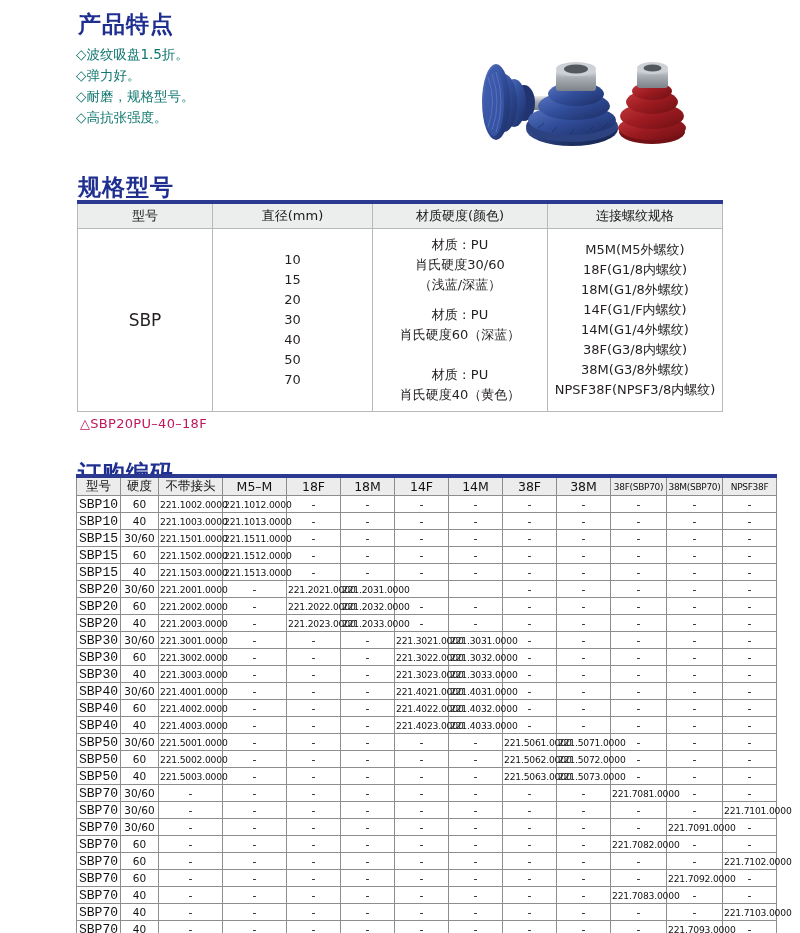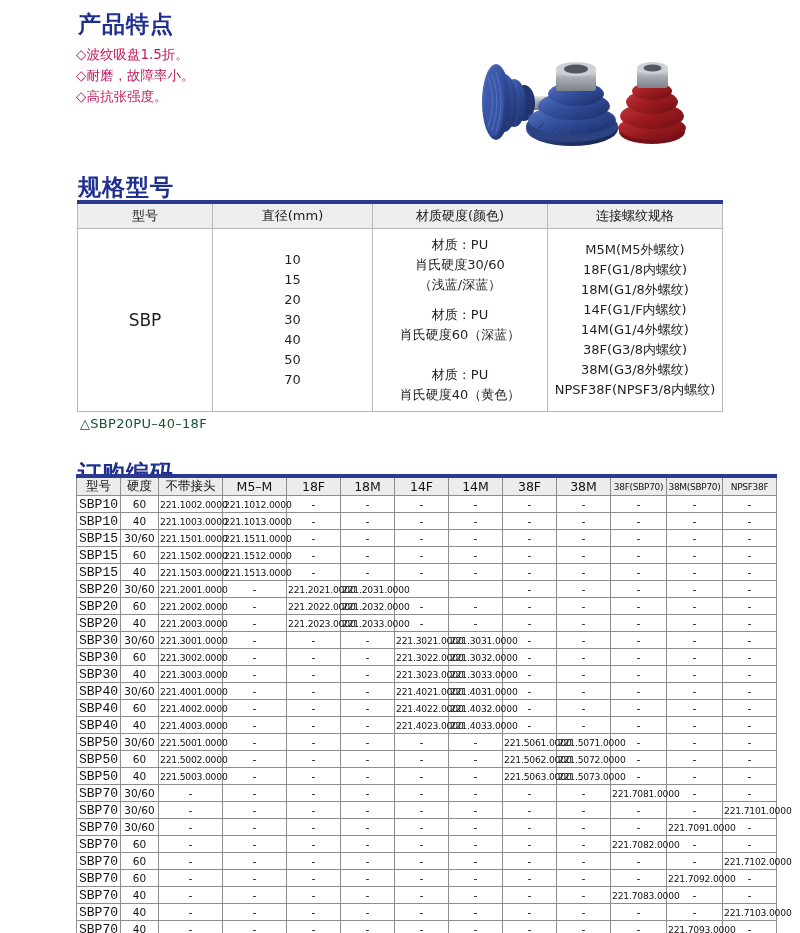--- a/index.html
+++ b/index.html
@@ -23,21 +23,21 @@
     letter-spacing: 1px;
     line-height: 1;
   }
   #features-title { position:absolute; left:78px; top:13px; }
   #spec-title     { position:absolute; left:78px; top:176px; }
   #order-title    { position:absolute; left:78px; top:462px; }
 
   
   #features-list {
     position:absolute; left:76px; top:44px; width:360px;
-    font-size:13.5px; line-height:21px; color:#be185d;
+    font-size:13.5px; line-height:21px; color:#0f766e;
   }
   #features-list .f-item { display:block; white-space:pre-wrap; }
 
   
   #product-photo {
     position:absolute; left:452px; top:44px; width:250px; height:125px;
   }
 
   
   #spec-table-wrap { position:absolute; left:77px; top:200px; width:645px; }
@@ -52,21 +52,21 @@
     color:#1a1a1a; border-top:none;
   }
   #spec-table td { font-size:13px; padding:6px 2px; line-height:20px; }
   #spec-table td.model-cell { font-size:17px; }
   .spec-block { margin:0; }
   .spec-gap { height:10px; }
 
   
   #spec-caption {
     position:absolute; left:80px; top:416px;
-    font-size:13px; color:#14532d; letter-spacing:0.3px;
+    font-size:13px; color:#be185d; letter-spacing:0.3px;
   }
 
   
   #order-table-wrap { position:absolute; left:76px; top:474px; width:650px; }
   #order-table { width:650px; table-layout:fixed; border-top:4px solid #2b3990; }
   #order-table th, #order-table td {
     border:1px solid #8d8d8d; text-align:center; vertical-align:middle;
     color:#111;
   }
   #order-table th {
@@ -81,21 +81,22 @@
 </style>
 </head>
 <body>
 
 <div class="page">
 
   <div class="sec-title" id="features-title">产品特点</div>
 
   <div id="features-list">
     <span class="f-item">◇波纹吸盘1.5折。</span>
-    <span class="f-item">◇耐磨，故障率小。</span>
+    <span class="f-item">◇弹力好。</span>
+    <span class="f-item">◇耐磨，规格型号。</span>
     <span class="f-item">◇高抗张强度。</span>
   </div>
 
   <div id="product-photo">
     <svg width="250" height="125" viewBox="0 0 250 125" xmlns="http://www.w3.org/2000/svg">
       <defs>
         <linearGradient id="gBlue" x1="0" y1="0" x2="1" y2="1">
           <stop offset="0%" stop-color="#5e79c4"></stop>
           <stop offset="45%" stop-color="#33509e"></stop>
           <stop offset="100%" stop-color="#1b2c63"></stop>

